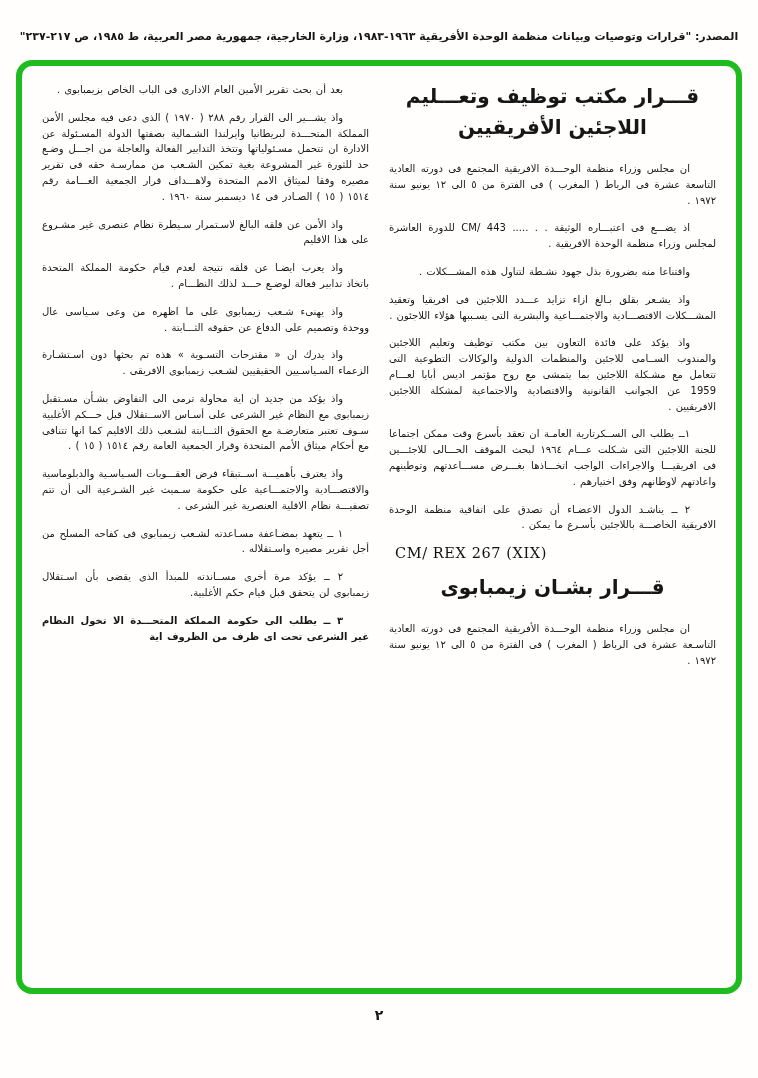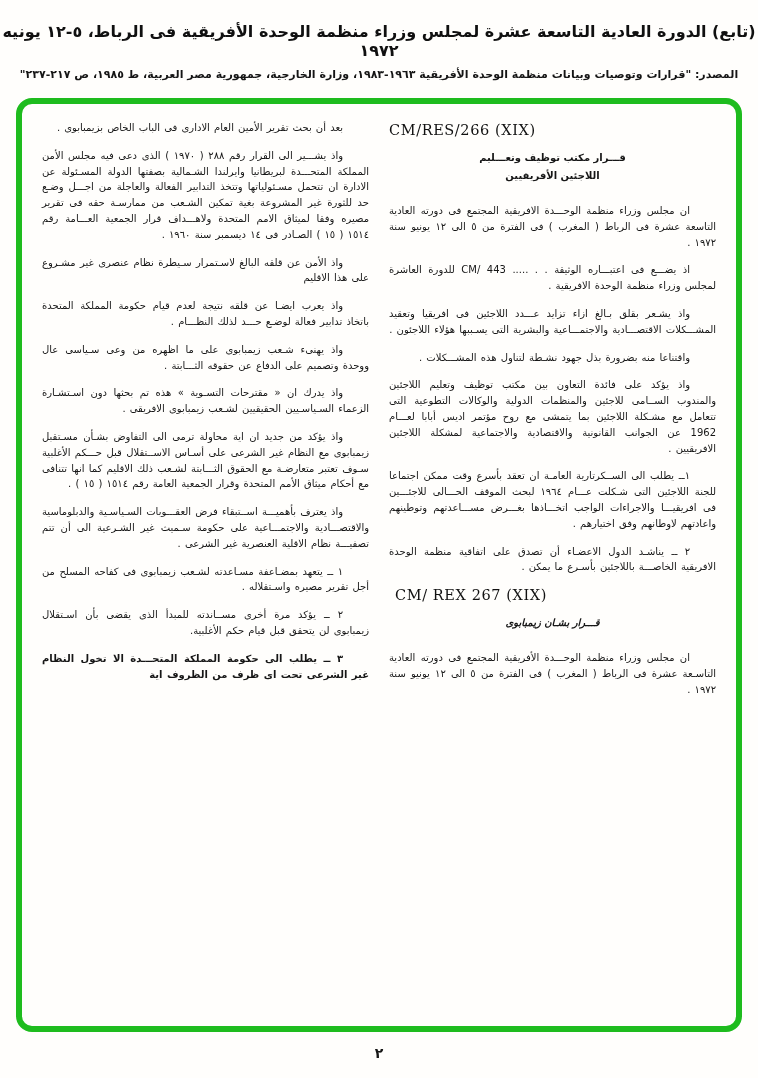--- a/index.html
+++ b/index.html
@@ -77,61 +77,58 @@
     margin: 2px 0 14px 0;
     color: #111;
   }
   .code.second {
     margin-top: 10px;
     padding-left: 6px;
   }
   .title {
     text-align: center;
     font-weight: bold;
-    font-size: 10px;
+    font-size: 20px;
     margin: 2px 0 7px 0;
     direction: rtl;
   }
   .title.gap-top {
     margin-top: 14px;
-    font-style: italic;
   }
   .title.gap-bottom {
     margin-bottom: 22px;
     text-align: center;
   }
   .page-number {
     text-align: center;
     font-weight: bold;
     font-size: 14px;
     margin-top: 13px;
   }
 </style>
 </head>
 <body>
 
 <div class="page">
 
   <div class="header">
-    <div class="header-title">(تابع) الدورة العادية التاسعة عشرة لمجلس وزراء منظمة الوحدة الأفريقية فى الرباط، ٥-١٢ يونيه ١٩٧٢</div>
     <div class="header-source">المصدر: "قرارات وتوصيات وبيانات منظمة الوحدة الأفريقية ١٩٦٣-١٩٨٣، وزارة الخارجية، جمهورية مصر العربية، ط ١٩٨٥، ص ٢١٧-٢٣٧"</div>
   </div>
 
   <div class="doc-box" style="border-color: rgb(30, 188, 30);">
     <div class="columns">
 
       <div class="col">
-        <div class="code">CM/RES/266 (XIX)</div>
         <div class="title">قـــرار مكتب توظيف وتعـــليم</div>
         <div class="title gap-bottom">اللاجئين الأفريقيين</div>
         <p class="para">ان مجلس وزراء منظمة الوحـــدة الافريقية المجتمع فى دورته العادية التاسعة عشرة فى الرباط ( المغرب ) فى الفترة من ٥ الى ١٢ يونيو سنة ١٩٧٢ .</p>
         <p class="para">اذ يضـــع فى اعتبـــاره الوثيقة . . ..... CM/ 443 للدورة العاشرة لمجلس وزراء منظمة الوحدة الافريقية .</p>
+        <p class="para">واقتناعا منه بضرورة بذل جهود نشـطة لتناول هذه المشـــكلات .</p>
         <p class="para">واذ يشـعر بقلق بـالغ ازاء تزايد عـــدد اللاجئين فى افريقيا وتعقيد المشـــكلات الاقتصـــادية والاجتمـــاعية والبشرية التى يسـببها هؤلاء اللاجئون .</p>
-        <p class="para">واقتناعا منه بضرورة بذل جهود نشـطة لتناول هذه المشـــكلات .</p>
-        <p class="para">واذ يؤكد على فائدة التعاون بين مكتب توظيف وتعليم اللاجئين والمندوب الســامى للاجئين والمنظمات الدولية والوكالات التطوعية التى تتعامل مع مشـكلة اللاجئين بما يتمشى مع روح مؤتمر اديس أبابا لعـــام 1962 عن الجوانب القانونية والاقتصادية والاجتماعية لمشكلة اللاجئين الافريقيين .</p>
+        <p class="para">واذ يؤكد على فائدة التعاون بين مكتب توظيف وتعليم اللاجئين والمندوب الســامى للاجئين والمنظمات الدولية والوكالات التطوعية التى تتعامل مع مشـكلة اللاجئين بما يتمشى مع روح مؤتمر اديس أبابا لعـــام 1959 عن الجوانب القانونية والاقتصادية والاجتماعية لمشكلة اللاجئين الافريقيين .</p>
         <p class="para">١ــ يطلب الى الســكرتارية العامـة ان تعقد بأسرع وقت ممكن اجتماعا للجنة اللاجئين التى شـكلت عـــام ١٩٦٤ لبحث الموقف الحـــالى للاجئـــين فى افريقيـــا والاجراءات الواجب اتخـــاذها بغـــرض مســـاعدتهم وتوطينهم واعادتهم لاوطانهم وفق اختيارهم .</p>
         <p class="para">٢ ــ يناشـد الدول الاعضـاء أن تصدق على اتفاقية منظمة الوحدة الافريقية الخاصـــة باللاجئين بأسـرع ما يمكن .</p>
         <div class="code second">CM/ REX 267 (XIX)</div>
         <div class="title gap-top gap-bottom">قـــرار بشـان زيمبابوى</div>
         <p class="para">ان مجلس وزراء منظمة الوحـــدة الأفريقية المجتمع فى دورته العادية التاسـعة عشرة فى الرباط ( المغرب ) فى الفترة من ٥ الى ١٢ يونيو سنة ١٩٧٢ .</p>
       </div>
 
       <div class="col">
         <p class="para">بعد أن بحث تقرير الأمين العام الادارى فى الباب الخاص بزيمبابوى .</p>
         <p class="para">واذ يشـــير الى القرار رقم ٢٨٨ ( ١٩٧٠ ) الذى دعى فيه مجلس الأمن المملكة المتحـــدة لبريطانيا وايرلندا الشـمالية بصفتها الدولة المسـئولة عن الادارة ان تتحمل مسـئولياتها وتتخذ التدابير الفعالة والعاجلة من اجـــل وضـع حد للثورة غير المشروعة بغية تمكين الشـعب من ممارسـة حقه فى تقرير مصيره وفقا لميثاق الامم المتحدة ولاهـــداف قرار الجمعية العـــامة رقم ١٥١٤ ( ١٥ ) الصـادر فى ١٤ ديسمبر سنة ١٩٦٠ .</p>

